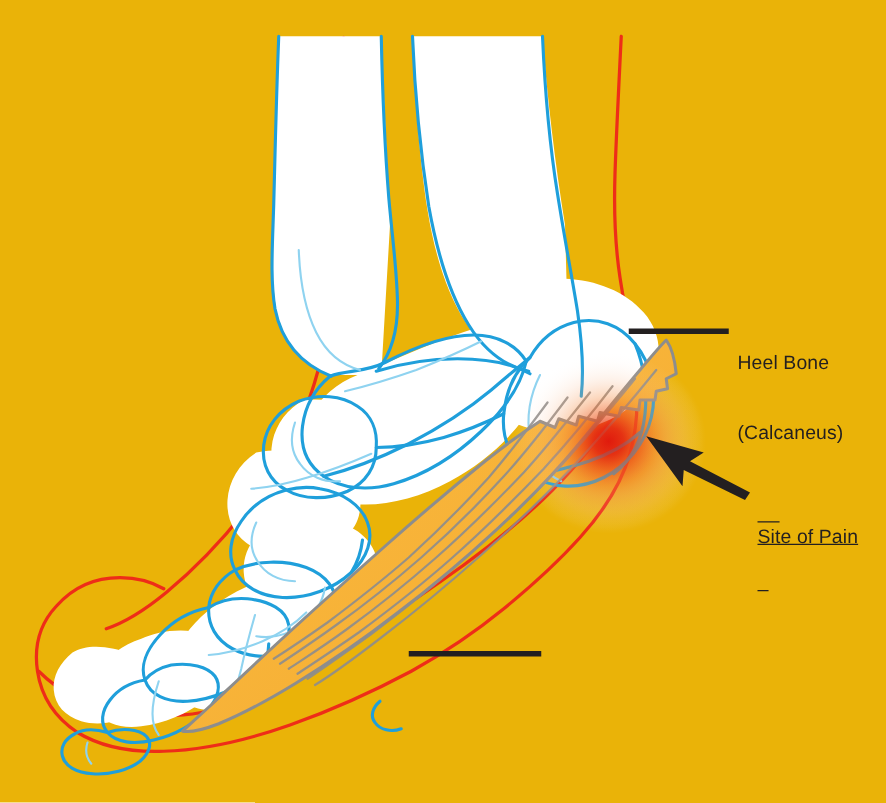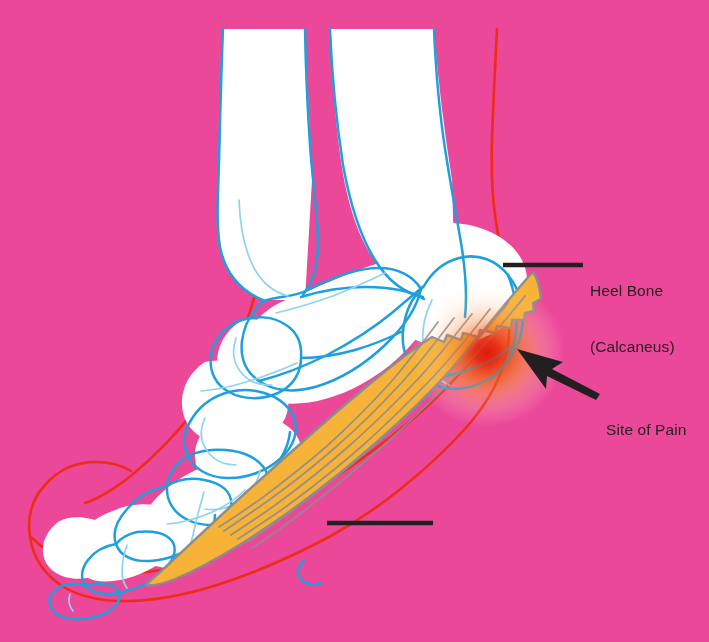--- a/index.html
+++ b/index.html
@@ -4,42 +4,42 @@
 <style>
   html, body {
     margin: 0;
     padding: 0;
     background: #ffffff;
   }
   #figure {
     position: relative;
     width: 709px;
     height: 642px;
-    background: #ec4899;
+    background: #eab308;
     overflow: hidden;
     font-family: "Liberation Sans", sans-serif;
   }
   #figure svg.layer {
     position: absolute;
     top: 0;
     left: 0;
     width: 709px;
     height: 642px;
   }
   .label-text {
     position: absolute;
     color: #231f20;
     font-family: "Liberation Sans", sans-serif;
     font-size: 15.5px;
     line-height: 18.5px;
     white-space: pre;
     letter-spacing: 0.1px;
   }
   #label-heel-bone { left: 590px; top: 245px; }
-  #label-site-of-pain { left: 606px; top: 384px; }
+  #label-site-of-pain { left: 606px; top: 384px; text-decoration: underline; }
   #label-plantar-fascia { left: 441px; top: 510px; }
 </style>
 </head>
 <body>
 
 <div id="figure">
 
   <svg class="layer" viewBox="0 0 709 642">
     <defs>
       <radialGradient id="painGlow" cx="50%" cy="50%" r="50%">

